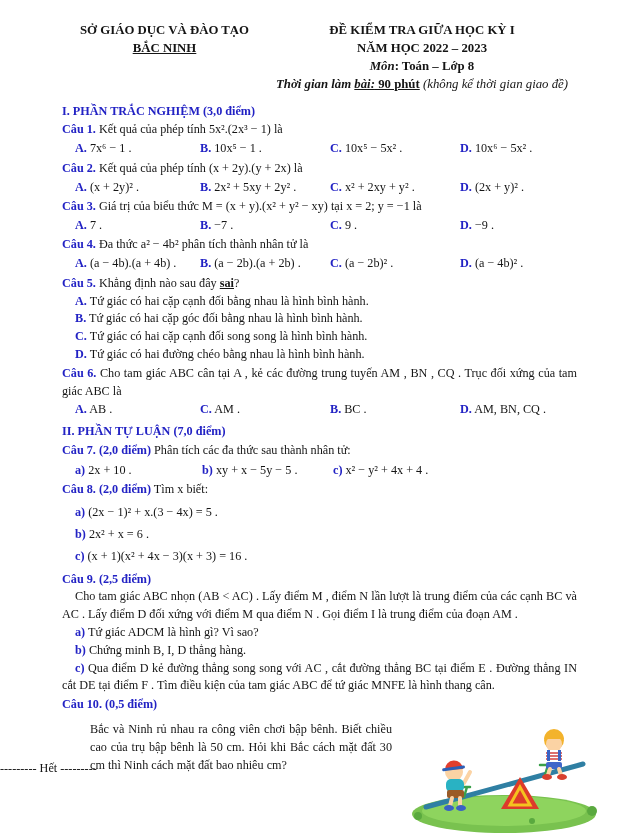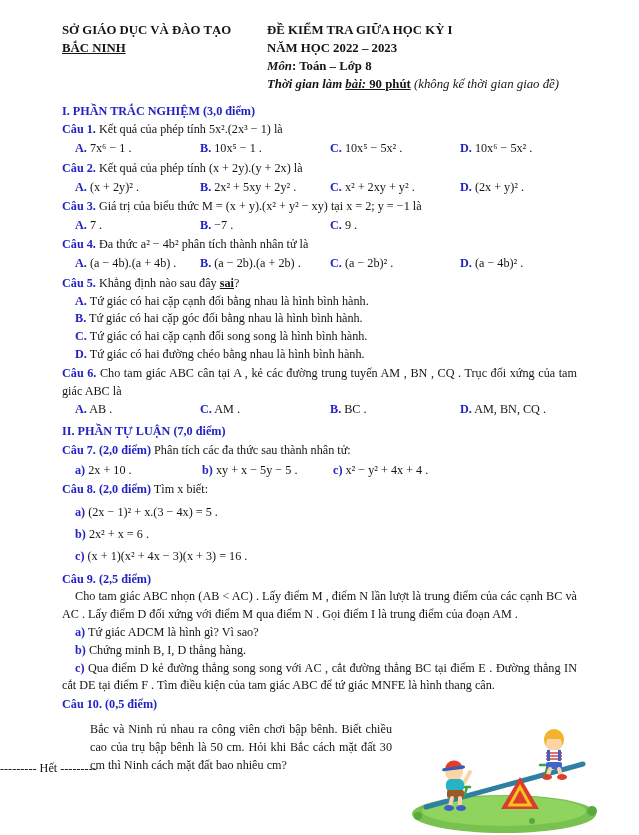--- a/index.html
+++ b/index.html
@@ -13,22 +13,22 @@
     padding:22px 62px 0 62px;
   }
   .b{ font-weight:bold; }
   .i{ font-style:italic; }
   .u{ text-decoration:underline; }
   .m{ }               
   .k{ font-weight:bold; text-decoration:underline; }
 
   
   .header{ display:flex; font-size:12.8px; line-height:1.4; }
-  .h-left{ width:205px; }
-  .h-right{ flex:1; text-align:left; }
+  .h-left{ width:205px; text-align:center; }
+  .h-right{ flex:1; text-align:center; }
   .h-note{ margin-top:10px; }
 
   
   .sec-title{ color:var(--accent); font-weight:bold; margin-top:9px; }
   .q{ margin-top:1px; }
   .stem{ text-align:justify; }
   .ql{ color:var(--accent); font-weight:bold; }
   .ol{ color:var(--accent); font-weight:bold; }
 
   .opts{ display:flex; line-height:1.6; margin-bottom:1px; }
@@ -91,20 +91,21 @@
       <div class="opt o4"><span class="ol">D.</span><span><span> </span><span class="m">(2x + y)² .</span></span></div>
     </div>
   </div>
 
   <div class="q">
     <div class="stem"><span class="ql">Câu 3.</span><span><span> Giá trị của biểu thức </span><span class="m">M = (x + y).(x² + y² − xy)</span><span> tại </span><span class="m">x = 2; y = −1</span><span> là</span></span></div>
     <div class="opts">
       <div class="opt o1"><span class="ol">A.</span><span><span> 7 .</span></span></div>
       <div class="opt o2"><span class="ol">B.</span><span><span> −7 .</span></span></div>
       <div class="opt o3"><span class="ol">C.</span><span><span> 9 .</span></span></div>
+      <div class="opt o4"><span class="ol">D.</span><span><span> −9 .</span></span></div>
     </div>
   </div>
 
   <div class="q">
     <div class="stem"><span class="ql">Câu 4.</span><span><span> Đa thức </span><span class="m">a² − 4b²</span><span> phân tích thành nhân tử là</span></span></div>
     <div class="opts">
       <div class="opt o1"><span class="ol">A.</span><span><span> </span><span class="m">(a − 4b).(a + 4b) .</span></span></div>
       <div class="opt o2"><span class="ol">B.</span><span><span> </span><span class="m">(a − 2b).(a + 2b) .</span></span></div>
       <div class="opt o3"><span class="ol">C.</span><span><span> </span><span class="m">(a − 2b)² .</span></span></div>
       <div class="opt o4"><span class="ol">D.</span><span><span> </span><span class="m">(a − 4b)² .</span></span></div>

